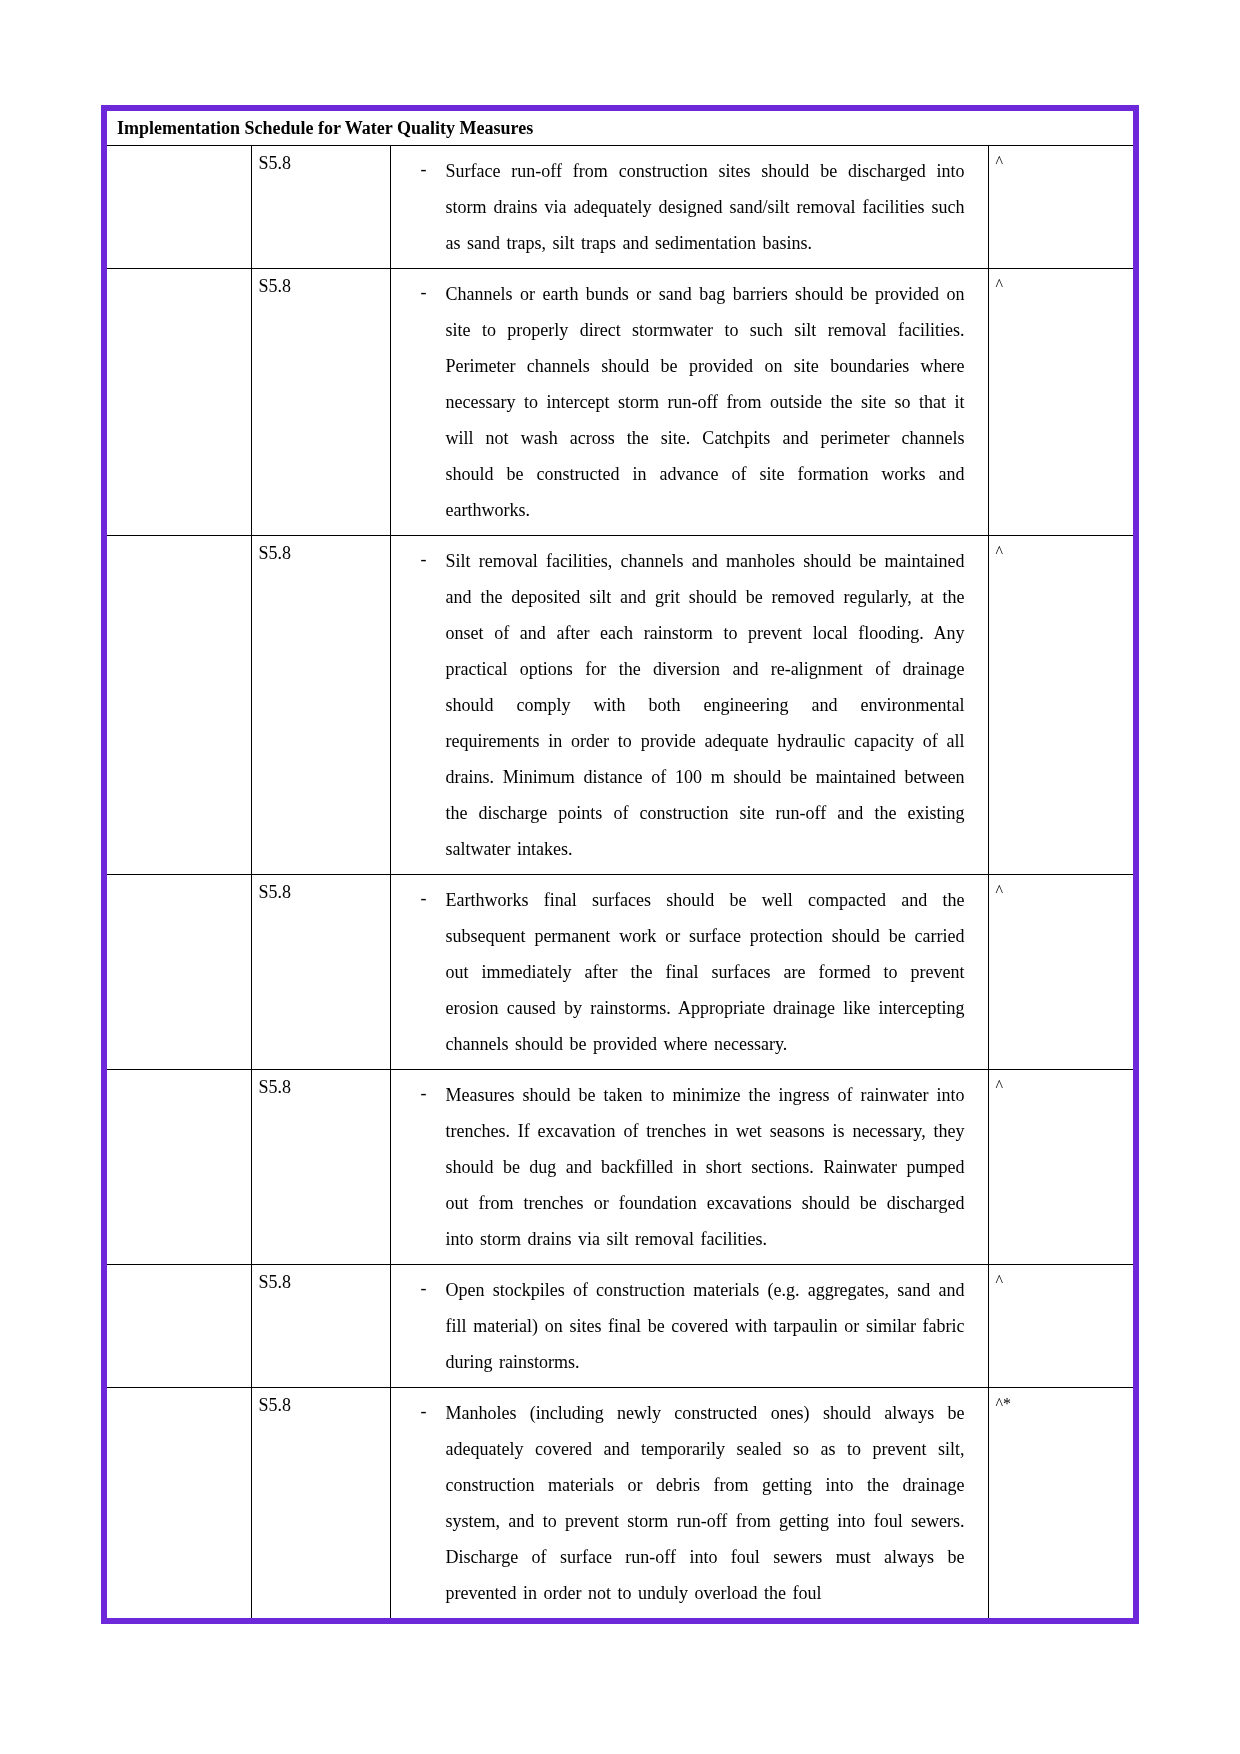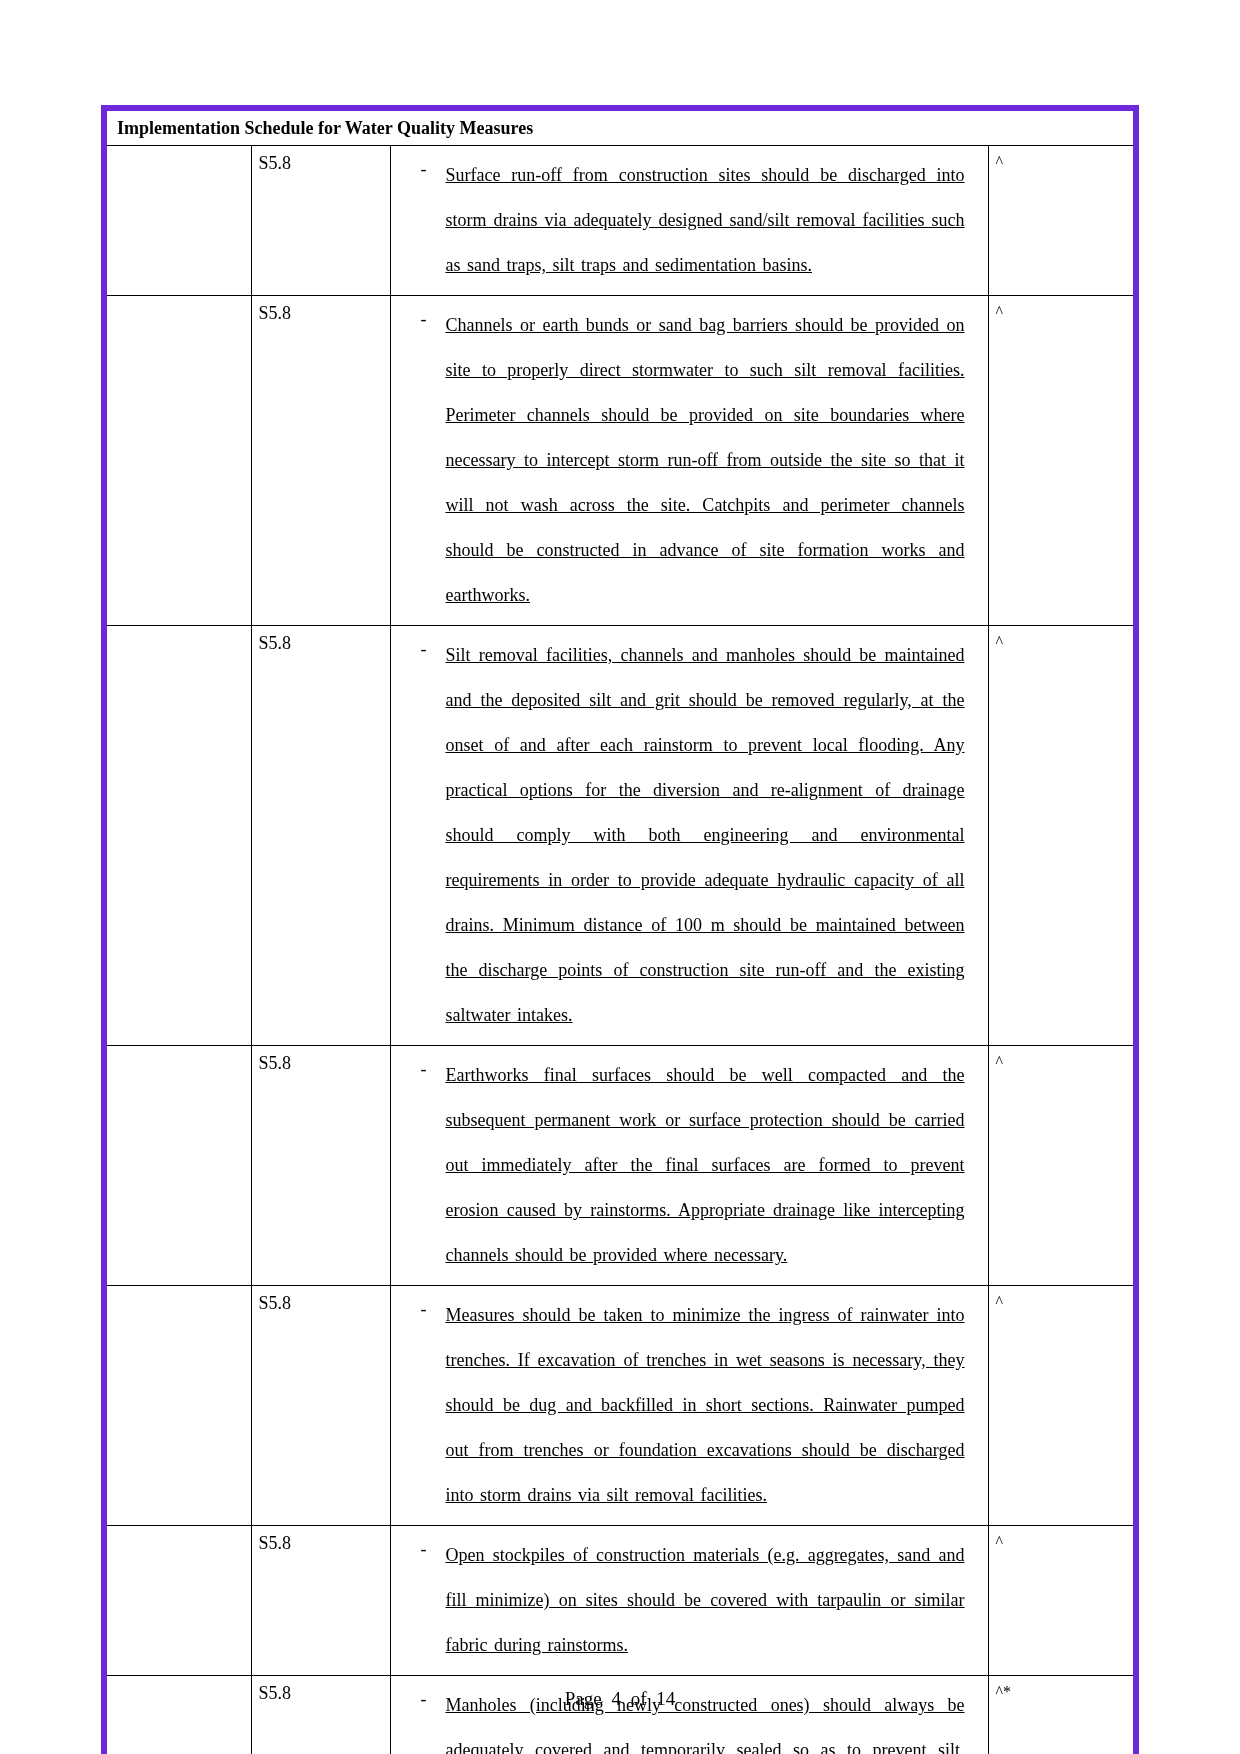--- a/index.html
+++ b/index.html
@@ -52,24 +52,23 @@
     flex: 0 0 48px;
     box-sizing: border-box;
     padding-left: 23px;
     font-size: 18px;
     line-height: 33px;
   }
   .mtext {
     flex: 1 1 auto;
     padding-right: 16px;
     font-size: 18px;
-    line-height: 45px;
+    line-height: 36px;
     text-align: justify;
     word-spacing: 2px;
-    text-decoration: underline;
   }
   .status-cell {
     font-size: 16px;
     padding: 10px 4px 4px 11px;
     text-align: left;
   }
   .footer {
     position: absolute;
     left: 0;
     width: 1240px;
@@ -155,35 +154,34 @@
       </td>
       <td class="status-cell">^</td>
     </tr>
 
     <tr>
       <td class="ref-cell"></td>
       <td class="ref-cell">S5.8</td>
       <td class="measure-cell">
         <div class="measure-wrap">
           <span class="dash">-</span>
-          <div class="mtext">Open stockpiles of construction materials (e.g. aggregates, sand and fill minimize) on sites should be covered with tarpaulin or similar fabric during rainstorms.</div>
+          <div class="mtext">Open stockpiles of construction materials (e.g. aggregates, sand and fill material) on sites final be covered with tarpaulin or similar fabric during rainstorms.</div>
         </div>
       </td>
       <td class="status-cell">^</td>
     </tr>
 
     <tr>
       <td class="ref-cell"></td>
       <td class="ref-cell">S5.8</td>
       <td class="measure-cell">
         <div class="measure-wrap">
           <span class="dash">-</span>
           <div class="mtext">Manholes (including newly constructed ones) should always be adequately covered and temporarily sealed so as to prevent silt, construction materials or debris from getting into the drainage system, and to prevent storm run-off from getting into foul sewers. Discharge of surface run-off into foul sewers must always be prevented in order not to unduly overload the foul</div>
         </div>
       </td>
       <td class="status-cell">^*</td>
     </tr>
   </tbody>
     </table>
 
-  <div class="footer">Page 4 of 14</div>
 
 </div>
 
 </body></html>

